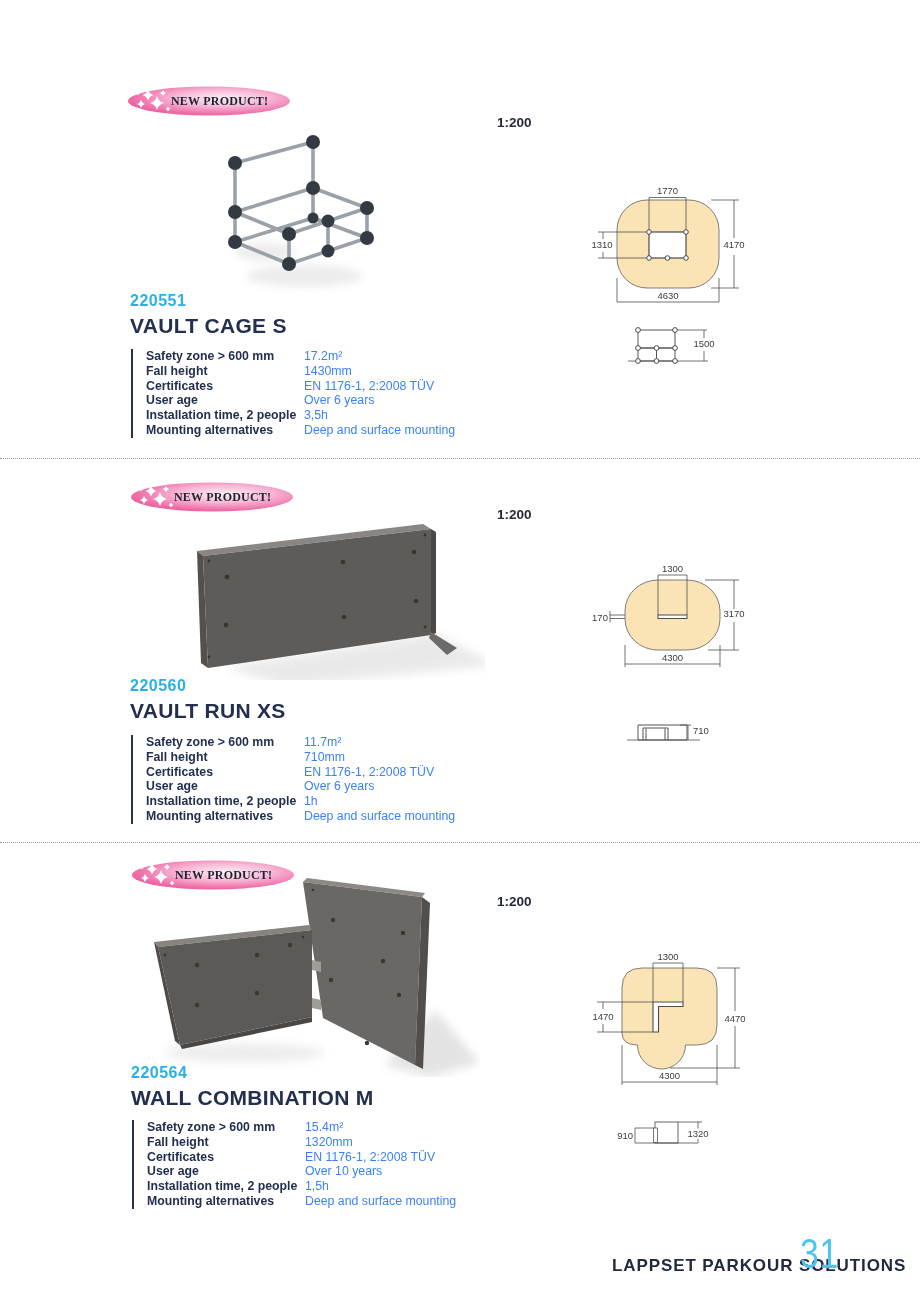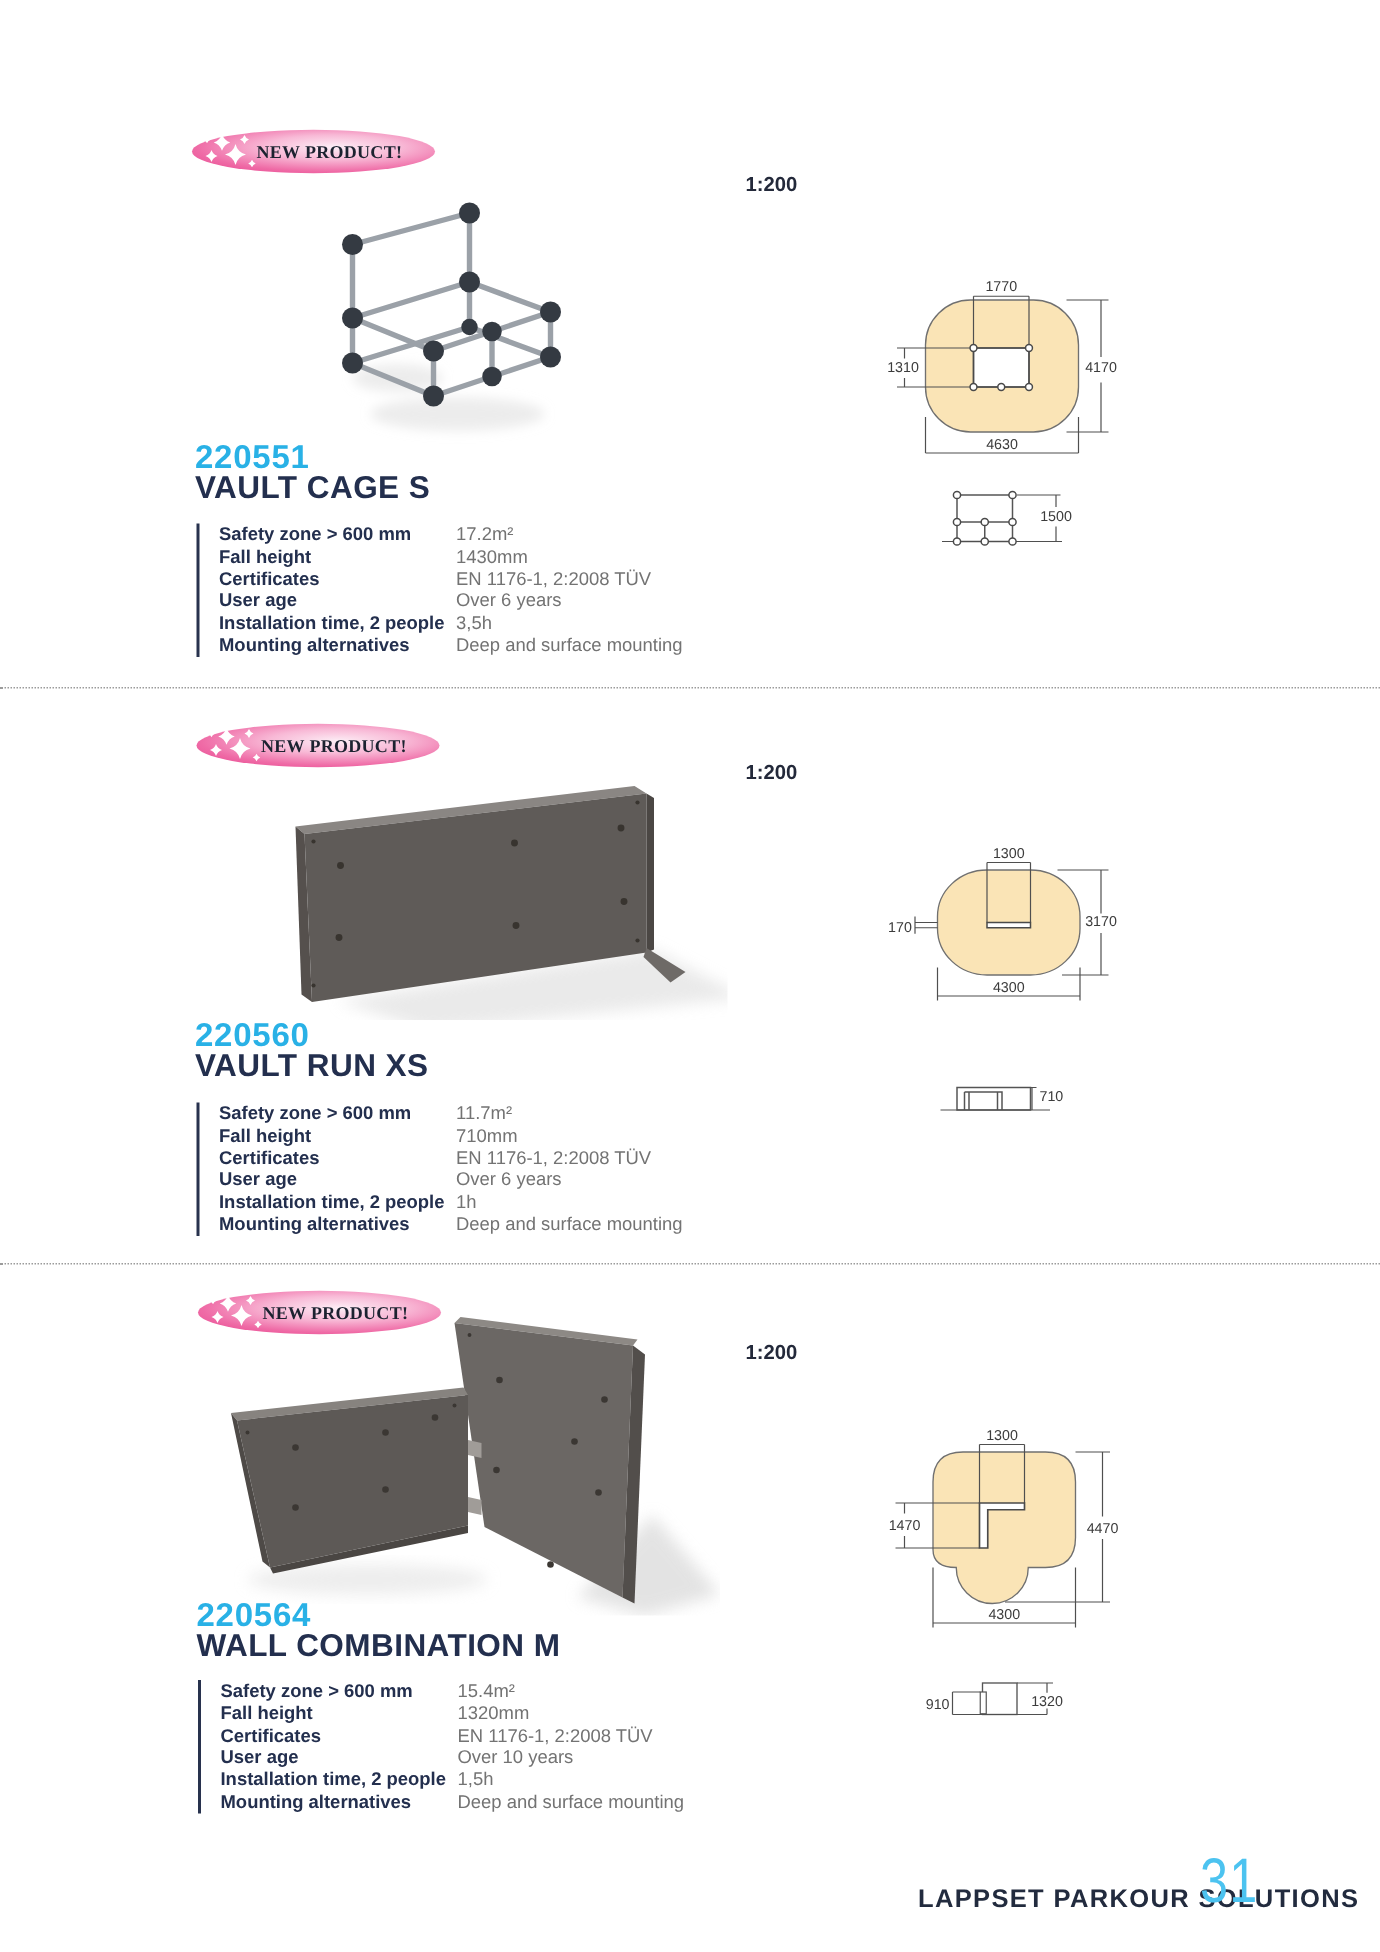--- a/index.html
+++ b/index.html
@@ -4,26 +4,26 @@
 <style>
   html,body { margin:0; padding:0; background:#ffffff; }
   #page { position:relative; width:920px; height:1301px; background:#ffffff;
           font-family:"Liberation Sans", sans-serif; overflow:hidden; }
   .sep { position:absolute; left:0; width:920px; height:0; border-top:1.5px dotted #9b9b9b; }
   .badge { position:absolute; width:166px; height:30px; }
   .badge svg { position:absolute; left:0; top:0; }
   .badge-label { position:absolute; left:45px; top:8px; font-size:12px; font-weight:bold;
                  color:#1c2230; letter-spacing:0.2px; white-space:nowrap;font-family:Liberation Serif, serif; }
   .scale { position:absolute; font-size:13.5px; font-weight:bold; color:#23293a;text-align:center; }
-  .code  { position:absolute; font-size:22px; font-weight:bold; color:#29b1e6; letter-spacing:0.5px; }
+  .code  { position:absolute; font-size:16px; font-weight:bold; color:#29b1e6; letter-spacing:0.5px; }
   .pname { position:absolute; font-size:21px; font-weight:bold; color:#232f4e; letter-spacing:0.3px; white-space:nowrap; }
   .spec-table { position:absolute; border-left:2px solid #28324e; padding-left:13px; width:330px; }
   .spec-row { display:flex; line-height:14.8px; font-size:12.3px; }
   .spec-label { width:158px; font-weight:bold; color:#232f4e; flex:none; }
-  .spec-value { color:#737373; white-space:nowrap; }
+  .spec-value { color:#3b82f6; white-space:nowrap; }
   .footer-brand { position:absolute; left:612px; top:1256px; font-size:17px; font-weight:bold;
                   color:#222b3e; letter-spacing:0.9px; white-space:nowrap; }
   .page-num { position:absolute; left:800px; top:1230px; font-size:42px; font-weight:300;
               color:#4cc3f0; transform:scaleX(.8); transform-origin:left top; letter-spacing:1px; }
   svg text.dim { font-size:9.5px; fill:#3c3c3c; font-family:"Liberation Sans", sans-serif; }
   .dim-line { stroke:#4f4f4f; stroke-width:0.8; fill:none; }
   .shape-line { stroke:#555555; stroke-width:1; fill:none; }
 </style>
 </head>
 <body>

